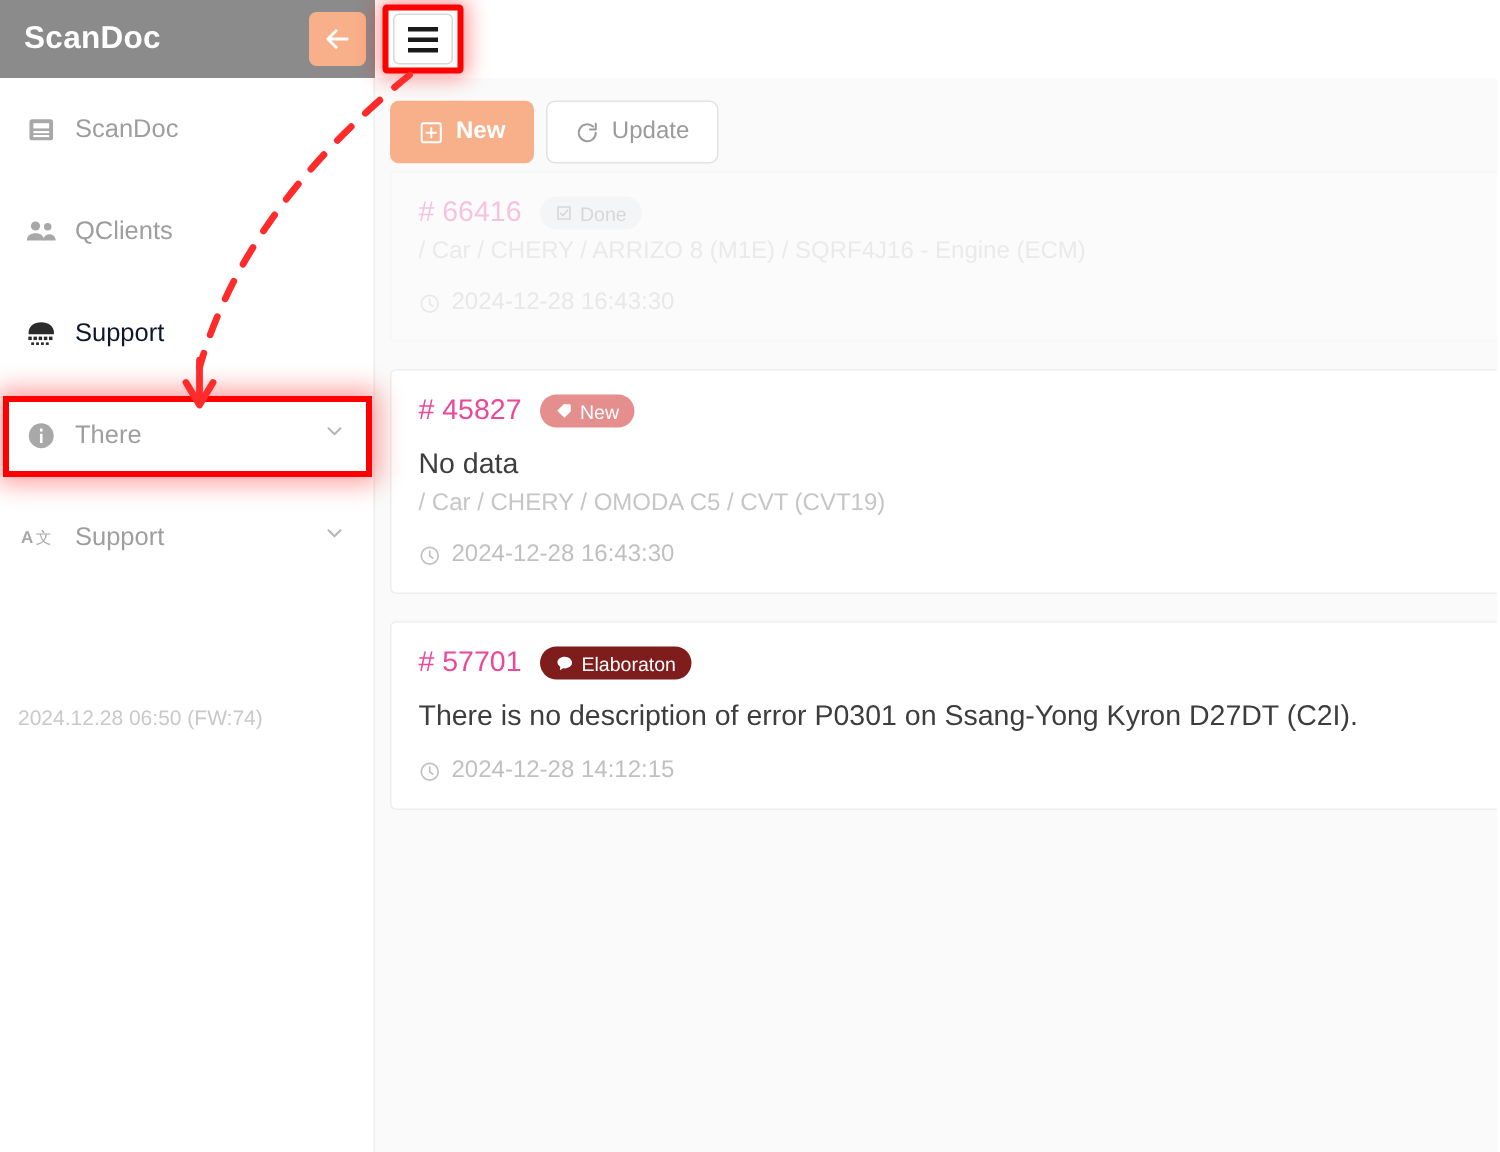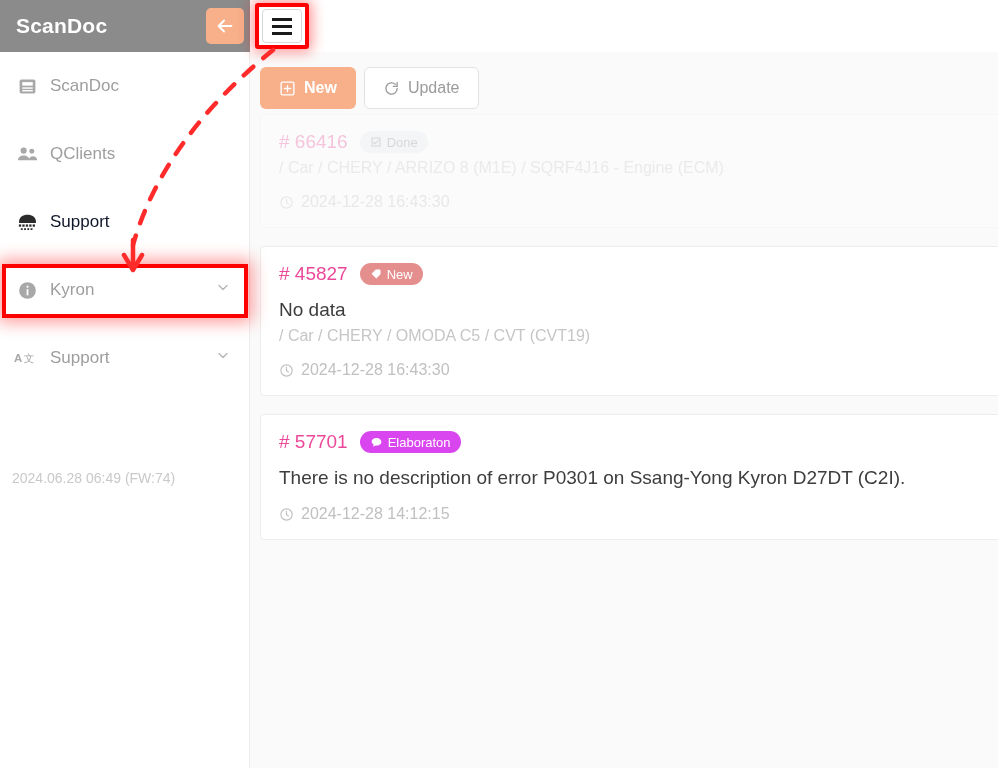--- a/index.html
+++ b/index.html
@@ -163,21 +163,21 @@
   .badge {
     display: inline-flex; align-items: center; gap: 5px;
     height: 22px; padding: 0 10px;
     border-radius: 11px;
     font-size: 13px;
     color: #ffffff;
     white-space: nowrap;
   }
   .badge-done { background: #e9ecef; color: #8a8a8a; }
   .badge-new { background: #e58e8e; }
-  .badge-elab { background: #d946ef; }
+  .badge-elab { background: #7f1d1d; }
   .card-title {
     font-size: 19px; color: #3d3d3d;
     margin-top: 14px;
   }
   .card-path {
     font-size: 16px; color: #c6c6c6;
     margin-top: 6px;
   }
   .card-time {
     display: flex; align-items: center; gap: 7px;
@@ -264,21 +264,21 @@
     </div>
 
     <div class="nav-item">
       <span class="nav-ico">
         <svg width="21" height="21" viewBox="0 0 24 24" fill="currentColor">
           <circle cx="12" cy="12" r="9.5"></circle>
           <rect x="11" y="10.5" width="2" height="7" fill="#fff"></rect>
           <rect x="11" y="6.5" width="2" height="2.3" fill="#fff"></rect>
         </svg>
       </span>
-      <span class="nav-label">Kyron</span>
+      <span class="nav-label">There</span>
       <span class="chev">
         <svg width="16" height="16" viewBox="0 0 24 24" fill="none" stroke="currentColor" stroke-width="2">
           <path d="M6 9l6 6 6-6" stroke-linecap="round" stroke-linejoin="round"></path>
         </svg>
       </span>
     </div>
 
     <div class="nav-item">
       <span class="nav-ico">
         <svg width="26" height="18" viewBox="0 0 32 20" fill="currentColor">
@@ -287,21 +287,21 @@
         </svg>
       </span>
       <span class="nav-label">Support</span>
       <span class="chev">
         <svg width="16" height="16" viewBox="0 0 24 24" fill="none" stroke="currentColor" stroke-width="2">
           <path d="M6 9l6 6 6-6" stroke-linecap="round" stroke-linejoin="round"></path>
         </svg>
       </span>
     </div>
 
-    <div class="fw-stamp">2024.06.28 06:49 (FW:74)</div>
+    <div class="fw-stamp">2024.12.28 06:50 (FW:74)</div>
   </div>
 
   <div class="nav-highlight"></div>
 
   <div class="main">
 
     <div class="toolbar">
       <div class="btn btn-new">
         <svg width="17" height="17" viewBox="0 0 24 24" fill="none" stroke="#ffffff" stroke-width="1.9">
           <rect x="3" y="3" width="18" height="18" rx="2"></rect>

